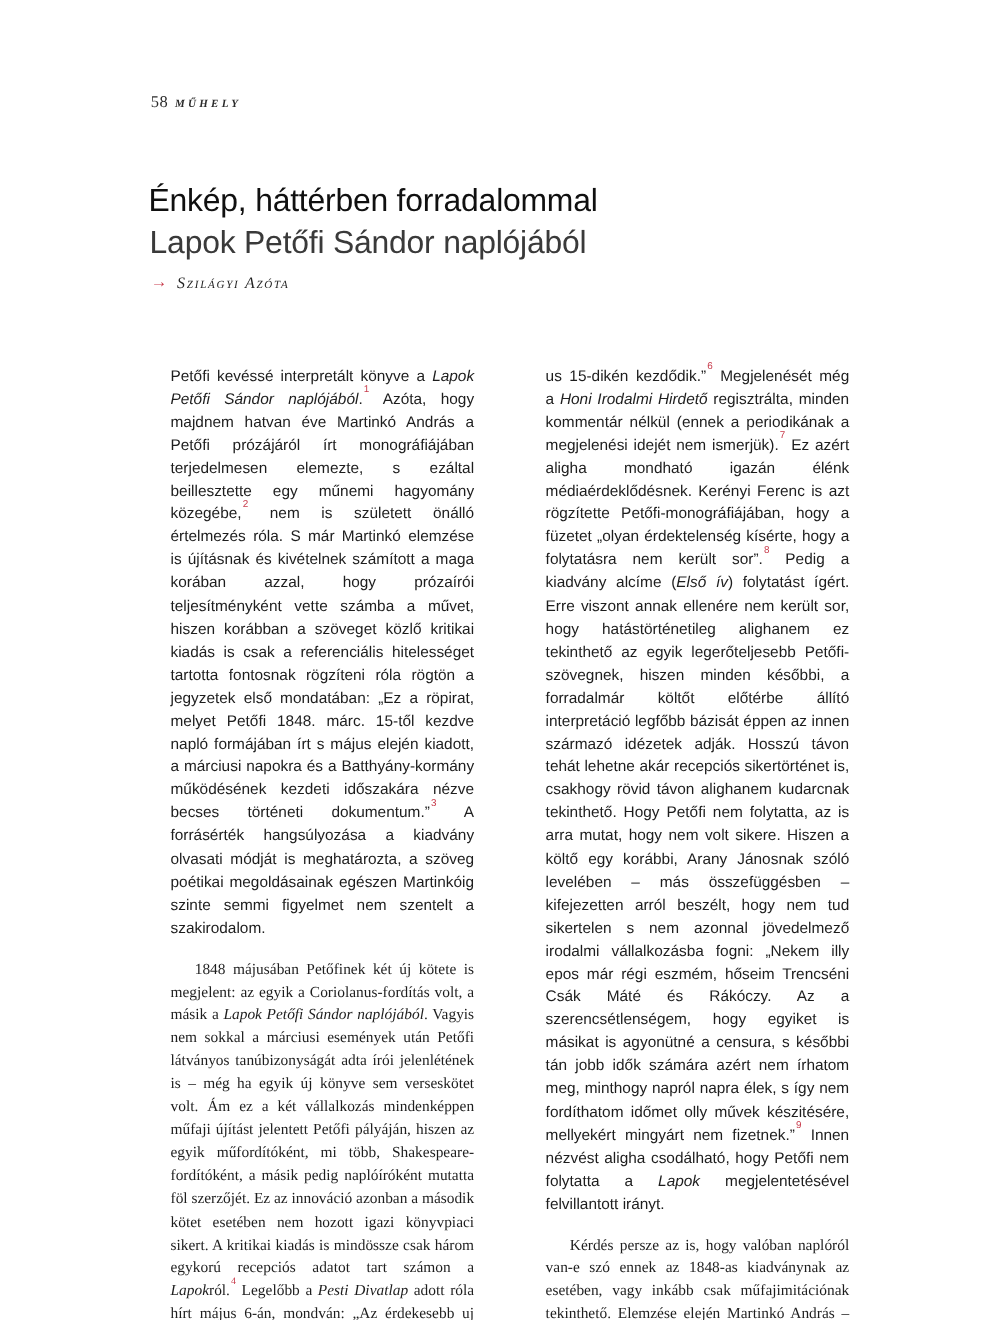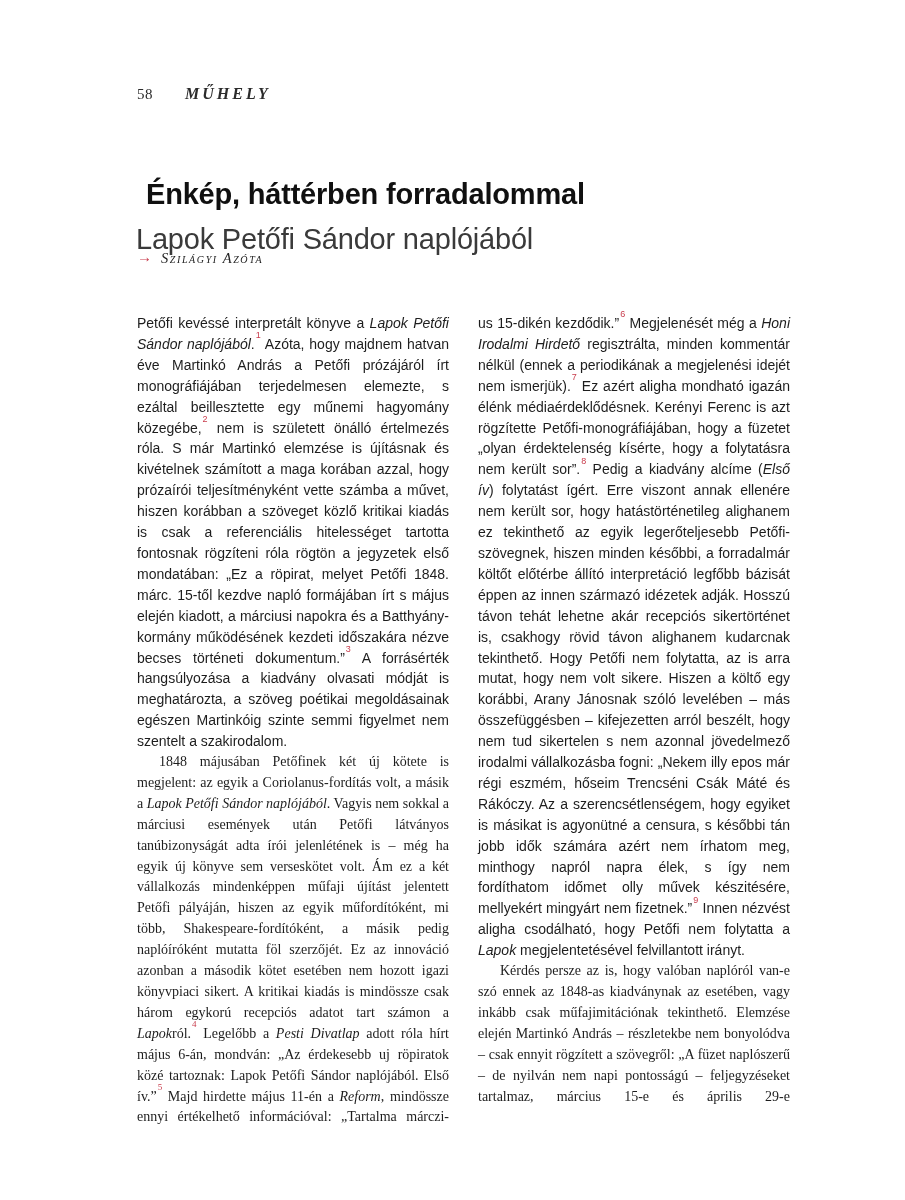--- a/index.html
+++ b/index.html
@@ -11,35 +11,35 @@
     width:905px;height:1200px;
     background:#ffffff;
     position:relative;
     font-family:"Liberation Sans",sans-serif;
     color:var(--ink);
     overflow:hidden;
   }
   .running-header{
     position:absolute;left:137px;top:85px;
     font-family:"Liberation Serif",serif;
-    display:flex;align-items:baseline;gap:32px;
+    display:flex;align-items:baseline;gap:6px;
   }
   .page-number{
     font-size:15px;color:#2b2b2b;letter-spacing:0.5px;
   }
   .section-label{
-    font-size:16px;font-style:italic;font-weight:600;
+    font-size:10px;font-style:italic;font-weight:600;
     letter-spacing:3px;color:#2b2b2b;
   }
   .title-block{
     position:absolute;left:135px;top:166px;width:660px;
   }
   .article-title{
-    margin:11px;
-    font-size:29px;line-height:34px;font-weight:bold;
+    margin:0;
+    font-size:29px;line-height:34px;font-weight:normal;
     letter-spacing:-0.2px;color:#101010;
   }
   .article-subtitle{
     margin:4px 0 0 1px;
     font-size:29px;line-height:34px;font-weight:normal;
     color:#3a3a3a;letter-spacing:-0.2px;
   }
   .author-line{
     position:absolute;left:137px;top:250px;
     font-family:"Liberation Serif",serif;
@@ -53,21 +53,21 @@
   }
   .author-name{
     font-variant:small-caps;letter-spacing:1.6px;
   }
   .text-columns{
     position:absolute;left:137px;top:313px;width:653px;
     display:flex;gap:29px;
   }
   .col{width:312px;}
   p.para{
-    margin:0;
+    margin:18px;
     font-size:14px;line-height:20.9px;
     text-align:justify;
     color:var(--ink);
     hyphens:auto;
     -webkit-hyphens:auto;
   }
   p.para.indent{text-indent:22px;font-family:Liberation Serif, serif;}
   p.para.jlast{text-align-last:justify;}
   .it{font-style:italic;}
   sup.fn{

